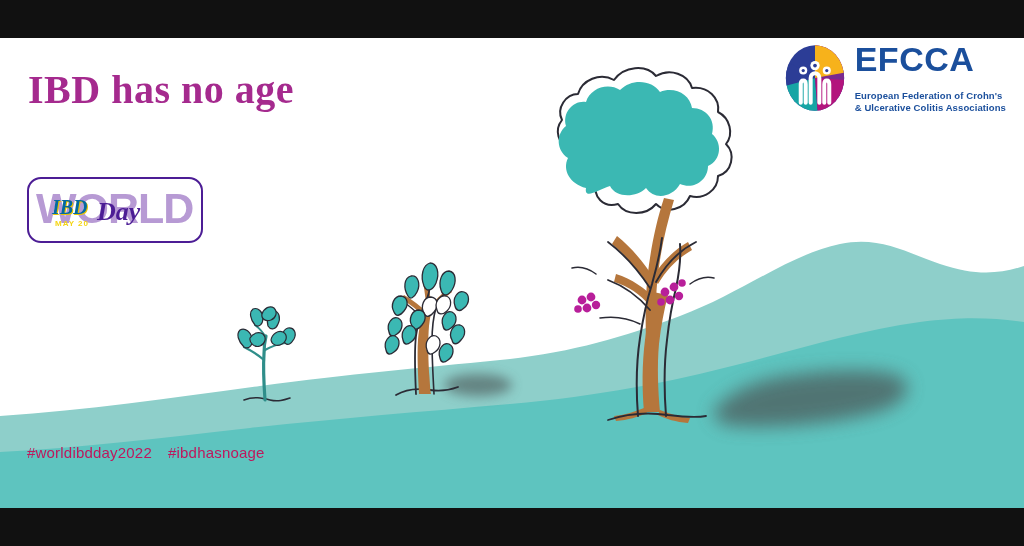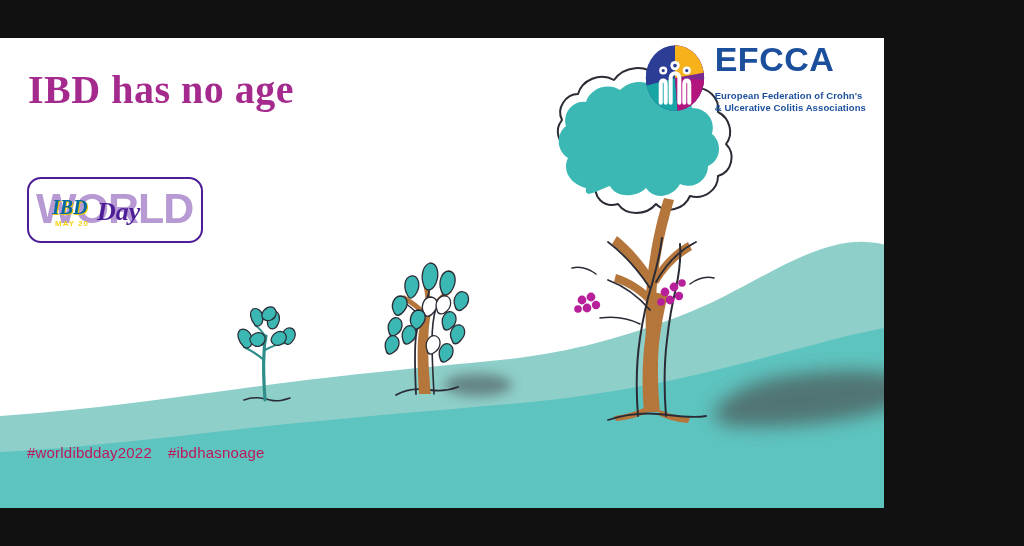--- a/index.html
+++ b/index.html
@@ -35,21 +35,21 @@
     left: 0; top: 508px;
     width: 1024px; height: 38px;
     background: #111111;
     z-index: 40;
   }
 
   
   .artboard {
     position: absolute;
     left: 0; top: 38px;
-    width: 884px; height: 470px;
+    width: 1024px; height: 470px;
     background: #ffffff;
     overflow: hidden;
   }
 
   .scene-svg {
     position: absolute;
     left: 0; top: 0;
     width: 1024px;
     height: 470px;
     display: block;

